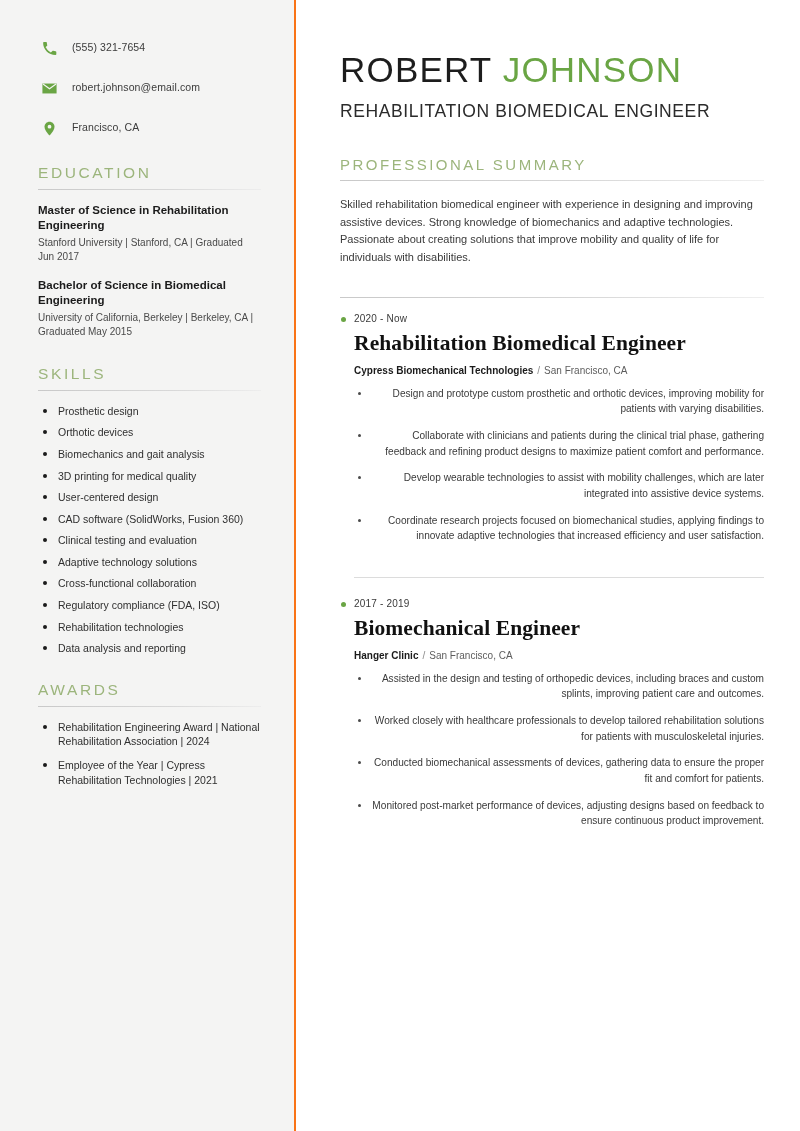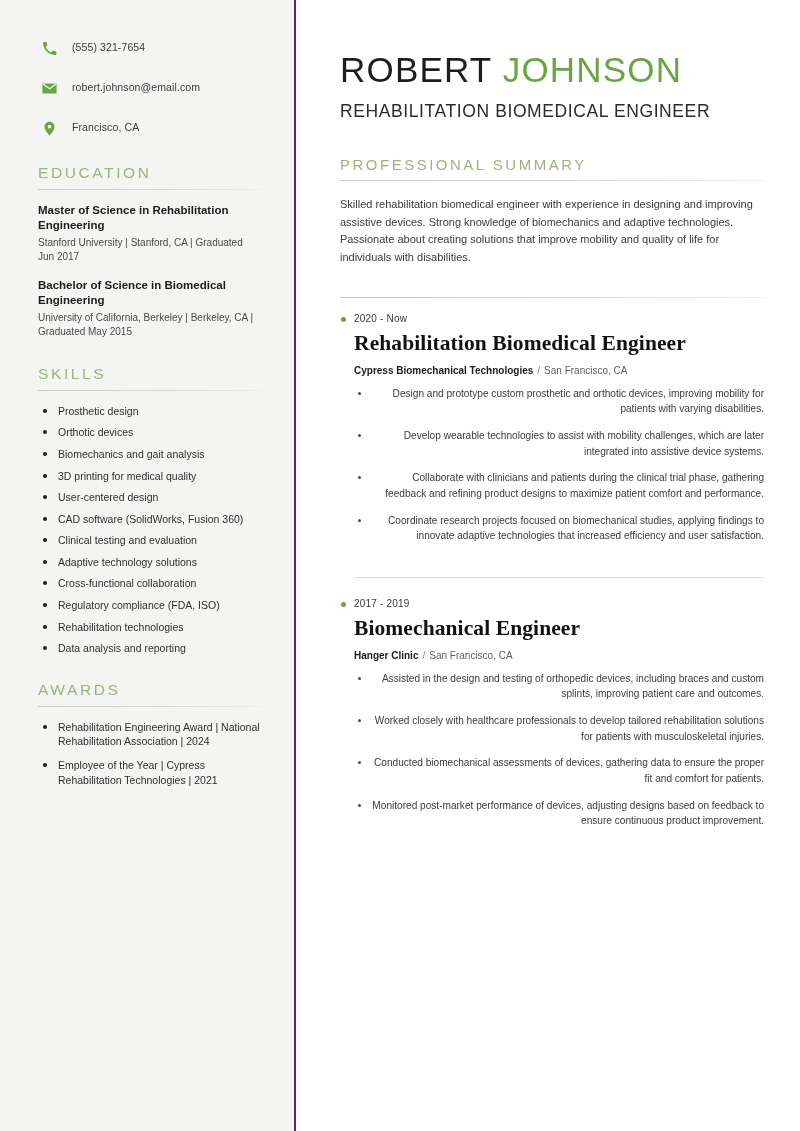--- a/index.html
+++ b/index.html
@@ -19,21 +19,21 @@
     display: flex;
     background: #ffffff;
     overflow: hidden;
   }
 
   
   .sidebar {
     width: 296px;
     flex: 0 0 296px;
     background: #f4f4f3;
-    border-right: 2px solid #701a75;
+    border-right: 2px solid #f97316;
     padding: 38px 33px 0 38px;
   }
 
   .contact-list { margin-bottom: 26px; }
 
   .contact-row {
     display: flex;
     align-items: center;
     margin-bottom: 20px;
   }
@@ -323,22 +323,22 @@
       <div class="sec-rule"></div>
 
       <article class="exp-item">
         <div class="exp-date">2020 - Now</div>
         <h3 class="exp-role">Rehabilitation Biomedical Engineer</h3>
         <div class="exp-meta">
           <span class="exp-company">Cypress Biomechanical Technologies</span><span class="exp-sep">/</span><span class="exp-location">San Francisco, CA</span>
         </div>
         <ul class="exp-bullets">
           <li>Design and prototype custom prosthetic and orthotic devices, improving mobility for patients with varying disabilities.</li>
+          <li>Collaborate with clinicians and patients during the clinical trial phase, gathering feedback and refining product designs to maximize patient comfort and performance.</li>
           <li>Develop wearable technologies to assist with mobility challenges, which are later integrated into assistive device systems.</li>
-          <li>Collaborate with clinicians and patients during the clinical trial phase, gathering feedback and refining product designs to maximize patient comfort and performance.</li>
           <li>Coordinate research projects focused on biomechanical studies, applying findings to innovate adaptive technologies that increased efficiency and user satisfaction.</li>
         </ul>
       </article>
 
       <div class="exp-divider"></div>
 
       <article class="exp-item">
         <div class="exp-date">2017 -  2019</div>
         <h3 class="exp-role">Biomechanical Engineer</h3>
         <div class="exp-meta">

